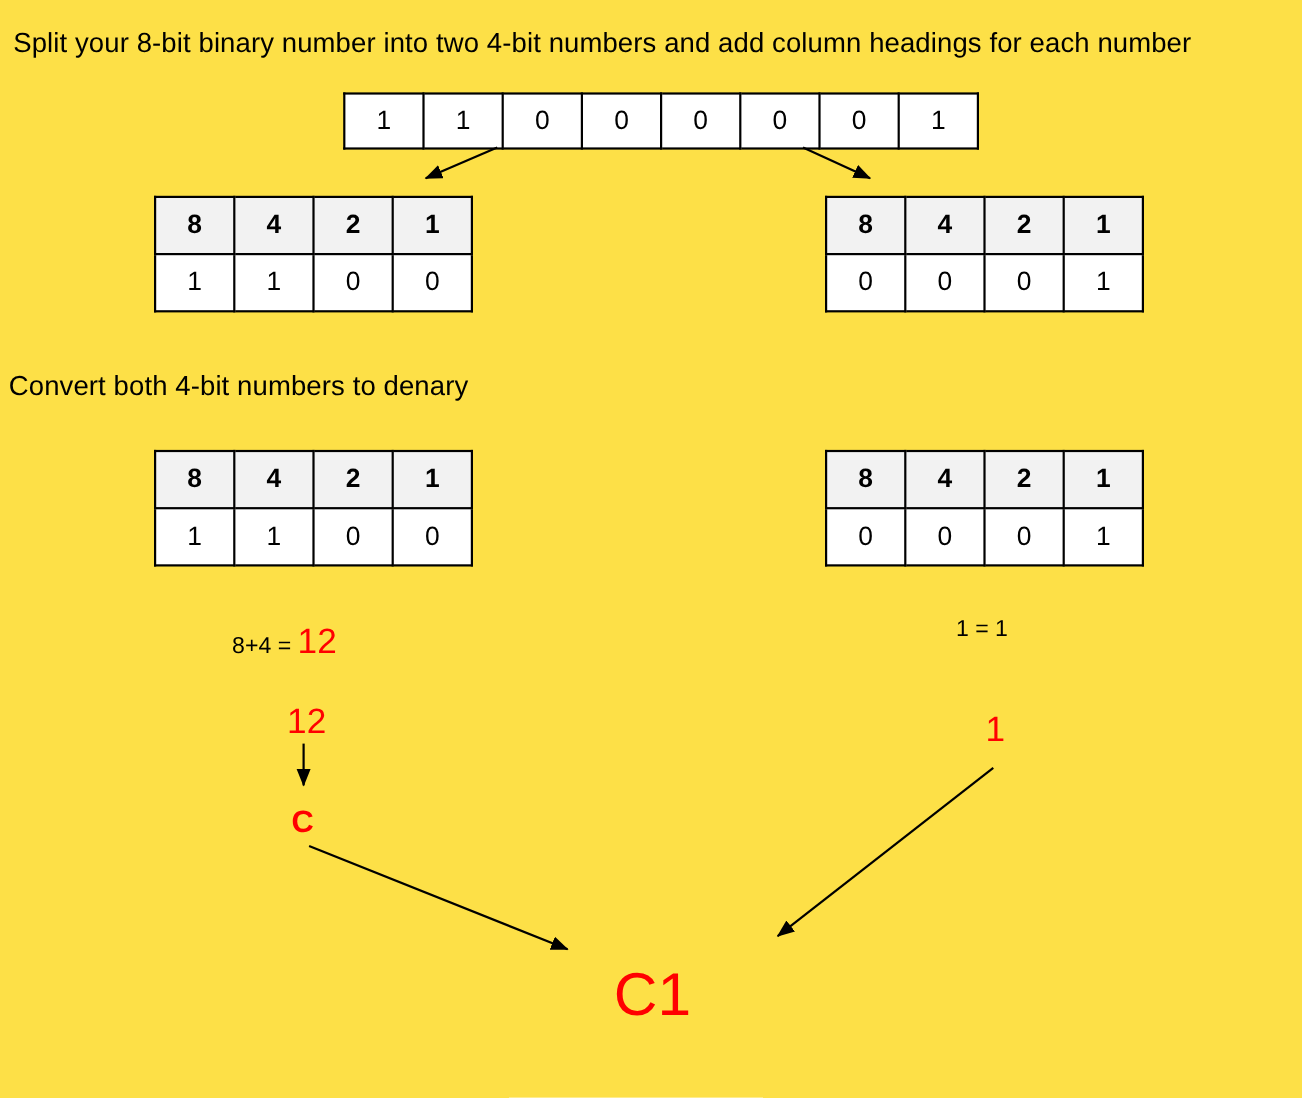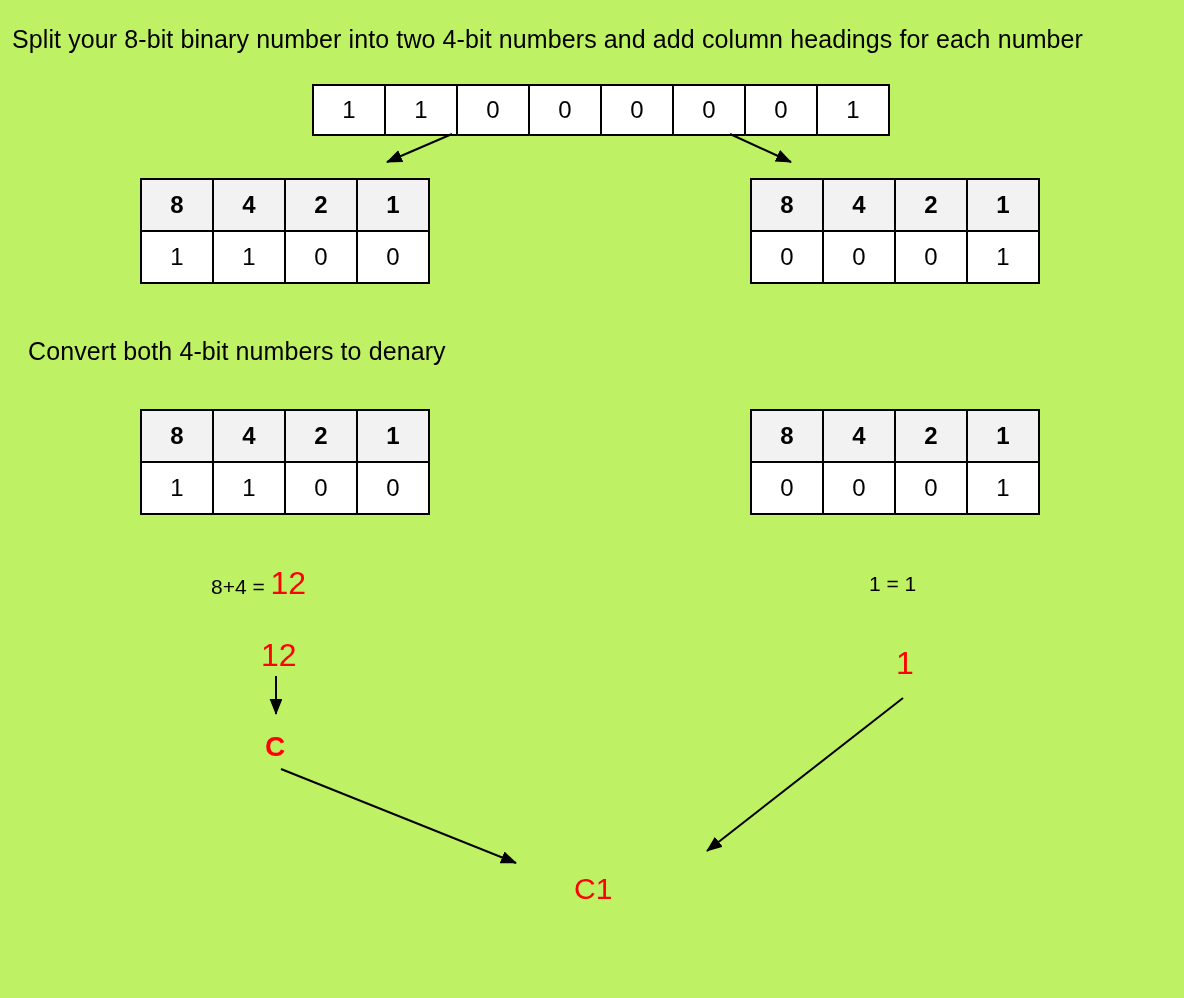--- a/index.html
+++ b/index.html
@@ -9,21 +9,21 @@
   }
   body {
     font-family: "Liberation Sans", sans-serif;
     color: #000000;
   }
   #page {
     position: relative;
     width: 1184px;
     height: 998px;
     overflow: hidden;
-    background: #bef264;
+    background: #fde047;
   }
   .abs { position: absolute; }
 
   
   .instruction {
     font-size: 25px;
     line-height: 34px;
     color: #000;
     letter-spacing: 0.1px;
   }
@@ -67,24 +67,23 @@
     color: #ff0000;
     white-space: nowrap;
   }
   .hex-letter {
     font-size: 28px;
     font-weight: bold;
     color: #ff0000;
     white-space: nowrap;
   }
   .final-answer {
-    font-size: 30px;
+    font-size: 55px;
     color: #ff0000;
     white-space: nowrap;
-    margin-left: 16px;
   }
 
   svg.overlay {
     position: absolute;
     left: 0;
     top: 0;
     width: 1184px;
     height: 998px;
     pointer-events: none;
   }
@@ -138,21 +137,21 @@
     </tr>
     <tr>
       <td>0</td>
       <td>0</td>
       <td>0</td>
       <td>1</td>
     </tr>
   </tbody>
     </table>
 
-  <div class="abs instruction" style="left:28px; top:334px;">Convert both 4-bit numbers to denary</div>
+  <div class="abs instruction" style="left:8px; top:334px;">Convert both 4-bit numbers to denary</div>
 
   <table class="bits nibble abs" style="left:140px; top:409px;">
     <tbody>
         <tr class="head">
       <td class="red">8</td>
       <td class="red">4</td>
       <td>2</td>
       <td>1</td>
     </tr>
     <tr>
@@ -178,21 +177,21 @@
       <td>0</td>
       <td>1</td>
     </tr>
   </tbody>
     </table>
 
   <div class="abs" style="left:211px; top:565px;">
     <span class="calc">8+4 = </span><span class="val-red">12</span>
   </div>
 
-  <div class="abs" style="left:869px; top:562px;">
+  <div class="abs" style="left:869px; top:549px;">
     <span class="calc">1 = 1</span><span class="val-red"></span>
   </div>
 
   <div class="abs val-red" style="left:261px; top:637px;">12</div>
 
   <div class="abs val-red" style="left:896px; top:645px;">1</div>
 
   <div class="abs hex-letter" style="left:265px; top:731px;">C</div>
 
   <div class="abs final-answer" style="left:558px; top:872px;">C1</div>

